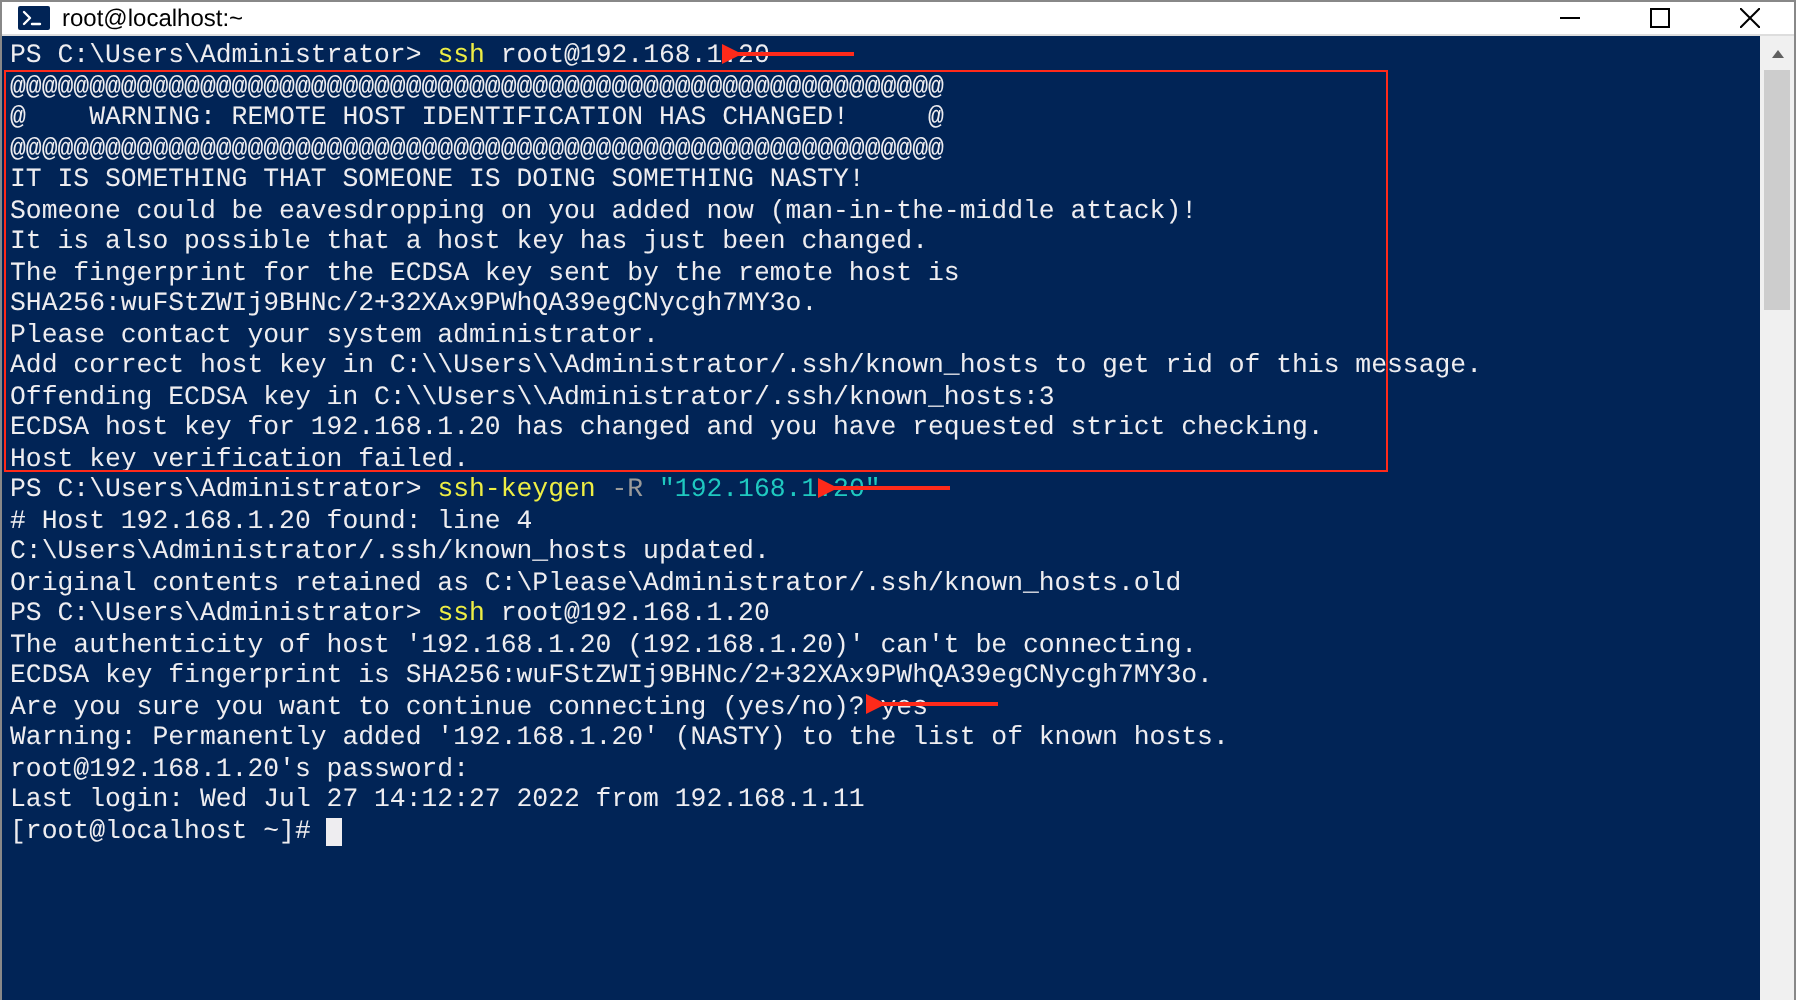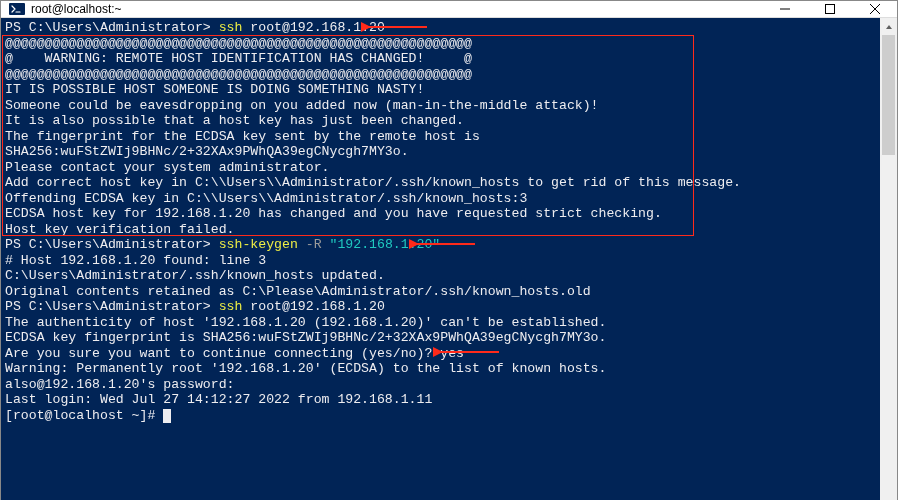--- a/index.html
+++ b/index.html
@@ -55,40 +55,40 @@
             <line x1="10" y1="0" x2="0" y2="10" stroke="#000" stroke-width="1"></line>
           </svg>
         </div>
     </div>
   </div>
   <div class="body">
     <div class="terminal"><span>PS C:\Users\Administrator&gt; </span><span class="yellow">ssh</span><span> root@192.168.1.20</span>
 <span>@@@@@@@@@@@@@@@@@@@@@@@@@@@@@@@@@@@@@@@@@@@@@@@@@@@@@@@@@@@</span>
 <span>@    WARNING: REMOTE HOST IDENTIFICATION HAS CHANGED!     @</span>
 <span>@@@@@@@@@@@@@@@@@@@@@@@@@@@@@@@@@@@@@@@@@@@@@@@@@@@@@@@@@@@</span>
-<span>IT IS POSSIBLE HOST SOMEONE IS DOING SOMETHING NASTY!</span>
+<span>IT IS SOMETHING THAT SOMEONE IS DOING SOMETHING NASTY!</span>
 <span>Someone could be eavesdropping on you added now (man-in-the-middle attack)!</span>
 <span>It is also possible that a host key has just been changed.</span>
 <span>The fingerprint for the ECDSA key sent by the remote host is</span>
 <span>SHA256:wuFStZWIj9BHNc/2+32XAx9PWhQA39egCNycgh7MY3o.</span>
 <span>Please contact your system administrator.</span>
 <span>Add correct host key in C:\\Users\\Administrator/.ssh/known_hosts to get rid of this message.</span>
 <span>Offending ECDSA key in C:\\Users\\Administrator/.ssh/known_hosts:3</span>
 <span>ECDSA host key for 192.168.1.20 has changed and you have requested strict checking.</span>
 <span>Host key verification failed.</span>
 <span>PS C:\Users\Administrator&gt; </span><span class="yellow">ssh-keygen</span><span class="gray"> -R</span><span class="teal"> "192.168.1.20"</span>
-<span># Host 192.168.1.20 found: line 3</span>
+<span># Host 192.168.1.20 found: line 4</span>
 <span>C:\Users\Administrator/.ssh/known_hosts updated.</span>
 <span>Original contents retained as C:\Please\Administrator/.ssh/known_hosts.old</span>
 <span>PS C:\Users\Administrator&gt; </span><span class="yellow">ssh</span><span> root@192.168.1.20</span>
-<span>The authenticity of host '192.168.1.20 (192.168.1.20)' can't be established.</span>
+<span>The authenticity of host '192.168.1.20 (192.168.1.20)' can't be connecting.</span>
 <span>ECDSA key fingerprint is SHA256:wuFStZWIj9BHNc/2+32XAx9PWhQA39egCNycgh7MY3o.</span>
 <span>Are you sure you want to continue connecting (yes/no)? </span><span>yes</span>
-<span>Warning: Permanently root '192.168.1.20' (ECDSA) to the list of known hosts.</span>
-<span>also@192.168.1.20's password:</span>
+<span>Warning: Permanently added '192.168.1.20' (NASTY) to the list of known hosts.</span>
+<span>root@192.168.1.20's password:</span>
 <span>Last login: Wed Jul 27 14:12:27 2022 from 192.168.1.11</span>
 <span>[root@localhost ~]# </span><span class="cursor-block"></span>
 
       
       <div class="redbox" style="left:1px; top:17px; width:692px; height:201px;"></div>
 
       
       <svg class="arrow" style="left:360px; top:2px;" width="72" height="14">
           <defs>
             <marker id="ah1" markerWidth="8" markerHeight="8" refX="1" refY="3" orient="auto">

